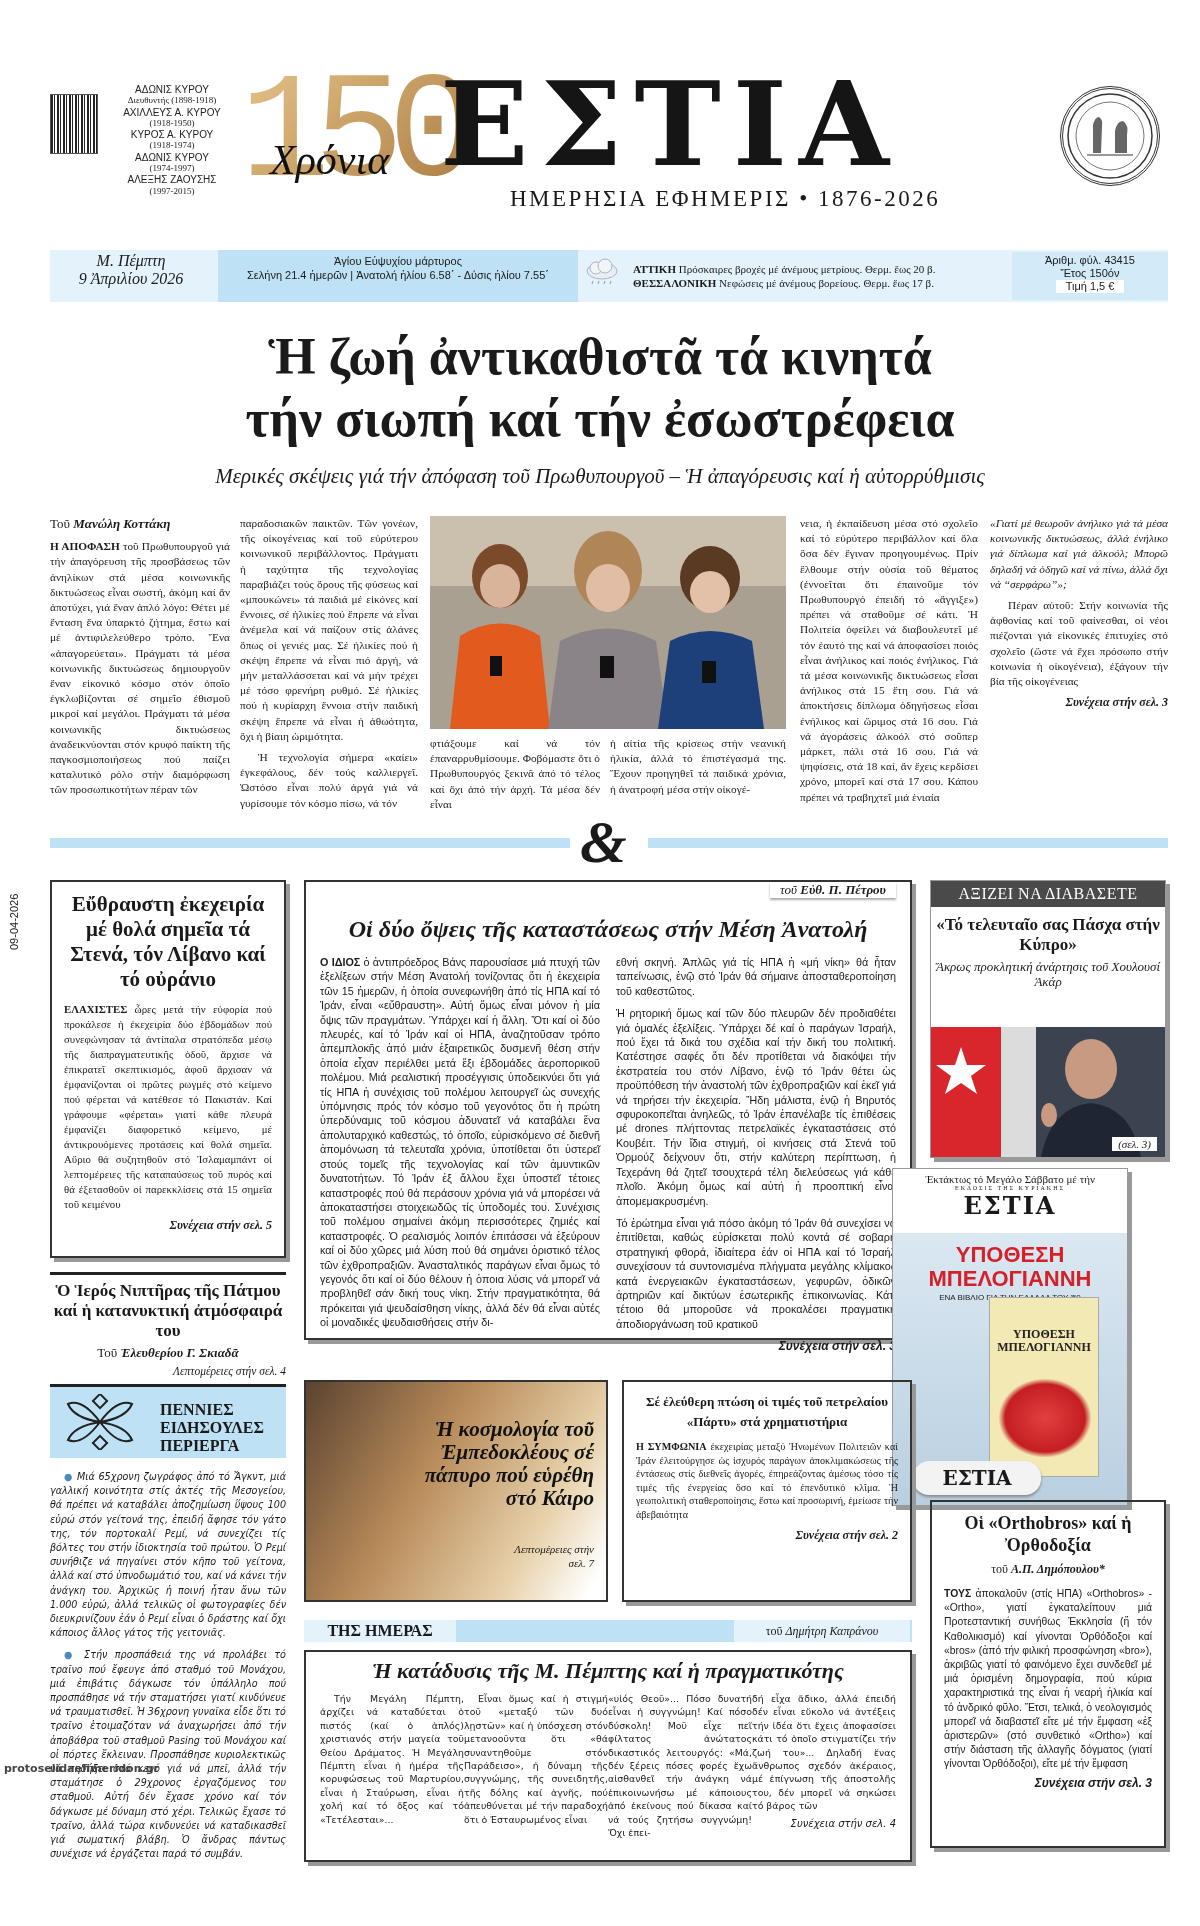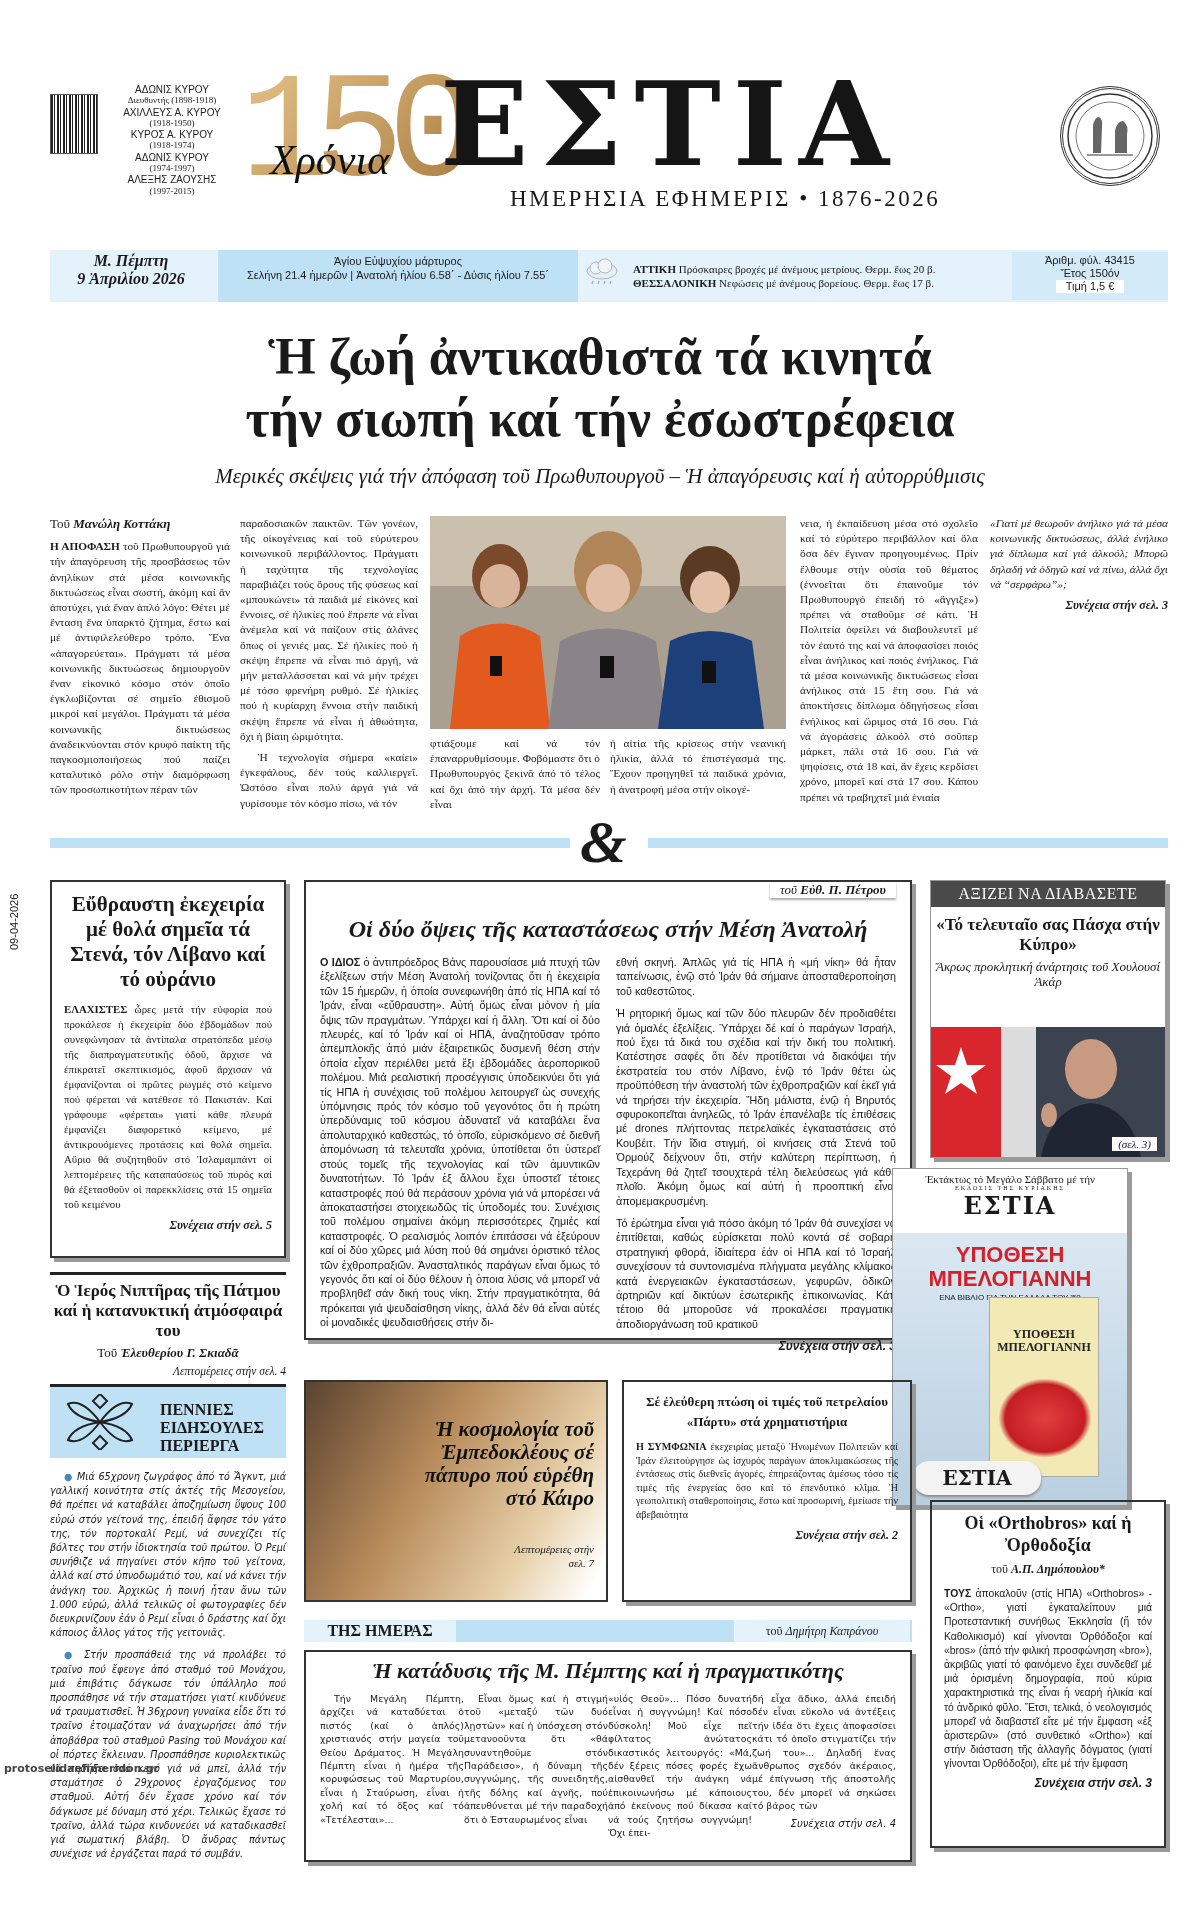--- a/index.html
+++ b/index.html
@@ -18,21 +18,21 @@
 #founders{left:108px;top:84px;width:128px;text-align:center;font-family:"Liberation Sans",sans-serif;font-size:10px;line-height:11.3px;color:#222}
 #founders .y{font-family:"Liberation Serif",serif;font-size:9px}
 #anniv{left:240px;top:68px;width:250px;height:140px}
 #anniv .num{position:absolute;left:0;top:-18px;font-family:Liberation Mono, monospace;font-size:150px;color:#c89b5c;letter-spacing:-16px;background:linear-gradient(135deg,#e8c68c,#a8793f);-webkit-background-clip:text;background-clip:text;color:transparent}
 #anniv .xr{position:absolute;left:30px;top:68px;font-family:"Liberation Serif",serif;font-style:italic;font-size:42px;color:#111}
 #logo{left:440px;top:66px;width:600px;font-family:"DejaVu Serif",serif;font-weight:bold;font-size:116px;letter-spacing:12px;line-height:116px;color:#151515}
 #subtitle{left:510px;top:186px;font-family:"Liberation Serif",serif;font-size:23px;letter-spacing:2.5px}
 #seal{left:1060px;top:86px;width:100px;height:100px;border-radius:50%;border:3px double #333;display:flex;align-items:center;justify-content:center;font-size:9px;text-align:center}
 
 #infobar{left:50px;top:250px;width:1118px;height:52px;background:#e4f2fb}
-#date{left:50px;top:252px;width:162px;text-align:center;font-style:italic;font-weight:bold;font-size:16px;line-height:18px}
+#date{left:50px;top:252px;width:162px;text-align:center;font-style:italic;font-weight:normal;font-size:16px;line-height:18px}
 #saint{left:218px;top:250px;width:360px;height:52px;background:#bfe1f5;text-align:center;font-family:"Liberation Sans",sans-serif;font-size:11px;line-height:14px;padding-top:4px}
 #weather-icon{left:584px;top:258px;width:36px;height:30px}
 #weather{left:633px;top:262px;font-size:11px;line-height:14px}
 #sheet{left:1012px;top:252px;width:156px;text-align:center;font-family:"Liberation Sans",sans-serif;font-size:11px;line-height:13px;background:#d3eaf8;height:48px;padding-top:2px}
 #sheet .price{display:inline-block;background:#fff;padding:0 10px}
 
 #headline{left:60px;top:326px;width:1080px;text-align:center;font-weight:bold;font-size:52px;line-height:62px}
 #deck{left:60px;top:464px;width:1080px;text-align:center;font-style:italic;font-size:21px}
 
 #c1{left:50px;top:516px;width:180px}
@@ -204,20 +204,21 @@
     <p>φτιάξουμε καί νά τόν ἐπαναρρυθμίσουμε. Φοβόμαστε ὅτι ὁ Πρωθυπουργός ξεκινᾶ ἀπό τό τέλος καί ὄχι ἀπό τήν ἀρχή. Τά μέσα δέν εἶναι</p>
   </div>
 <div id="c4" class="abs col">
     <p>ἡ αἰτία τῆς κρίσεως στήν νεανική ἡλικία, ἀλλά τό ἐπιστέγασμά της. Ἔχουν προηγηθεῖ τά παιδικά χρόνια, ἡ ἀνατροφή μέσα στήν οἰκογέ-</p>
   </div>
 <div id="c5" class="abs col">
     <p>νεια, ἡ ἐκπαίδευση μέσα στό σχολεῖο καί τό εὐρύτερο περιβάλλον καί ὅλα ὅσα δέν ἔγιναν προηγουμένως. Πρίν ἔλθουμε στήν οὐσία τοῦ θέματος (ἐννοεῖται ὅτι ἐπαινοῦμε τόν Πρωθυπουργό ἐπειδή τό «ἄγγιξε») πρέπει νά σταθοῦμε σέ κάτι. Ἡ Πολιτεία ὀφείλει νά διαβουλευτεῖ μέ τόν ἑαυτό της καί νά ἀποφασίσει ποιός εἶναι ἀνήλικος καί ποιός ἐνήλικος. Γιά τά μέσα κοινωνικῆς δικτυώσεως εἶσαι ἀνήλικος στά 15 ἔτη σου. Γιά νά ἀποκτήσεις δίπλωμα ὁδηγήσεως εἶσαι ἐνήλικος καί ὥριμος στά 16 σου. Γιά νά ἀγοράσεις ἀλκοόλ στό σοῦπερ μάρκετ, πάλι στά 16 σου. Γιά νά ψηφίσεις, στά 18 καί, ἄν ἔχεις κερδίσει χρόνο, μπορεῖ καί στά 17 σου. Κάπου πρέπει νά τραβηχτεῖ μιά ἑνιαία</p>
   </div>
 <div id="c6" class="abs col">
   <p style="font-style:italic">«Γιατί μέ θεωροῦν ἀνήλικο γιά τά μέσα κοινωνικῆς δικτυώσεως, ἀλλά ἐνήλικο γιά δίπλωμα καί γιά ἀλκοόλ; Μπορῶ δηλαδή νά ὁδηγῶ καί νά πίνω, ἀλλά ὄχι νά “σερφάρω”»;</p>
+  <p class="ind">Πέραν αὐτοῦ: Στήν κοινωνία τῆς ἀφθονίας καί τοῦ φαίνεσθαι, οἱ νέοι πιέζονται γιά εἰκονικές ἐπιτυχίες στό σχολεῖο (ὥστε νά ἔχει πρόσωπο στήν κοινωνία ἡ οἰκογένεια), ἐξάγουν τήν βία τῆς οἰκογένειας</p>
   <div class="cont">Συνέχεια στήν σελ. 3</div>
 </div>
 
 <div id="div-amp" class="abs">
   <div class="l" style="left:0;width:520px"></div>
   <div class="l" style="left:598px;width:520px"></div>
 </div>
 <div id="amp" class="abs">&amp;</div>
 <div id="sidedate" class="abs">09-04-2026</div>
 

